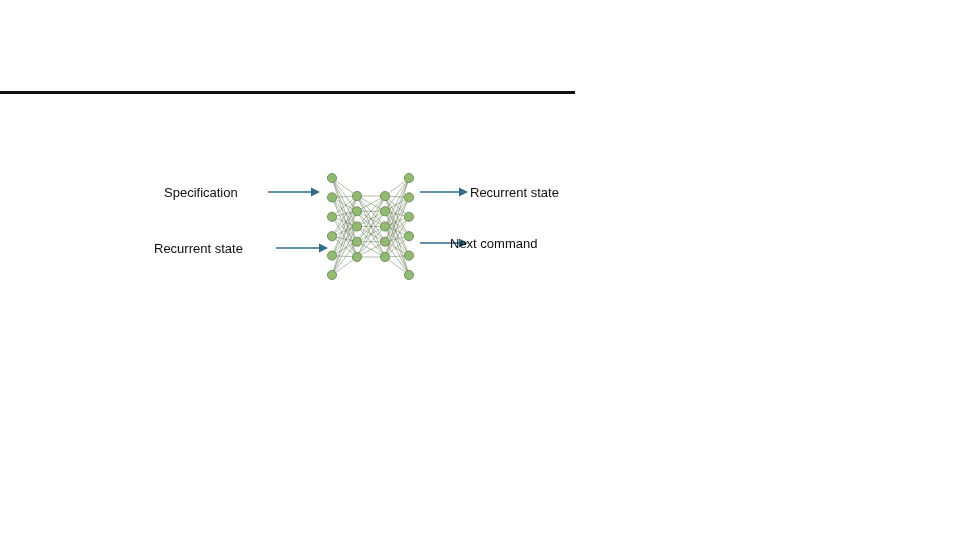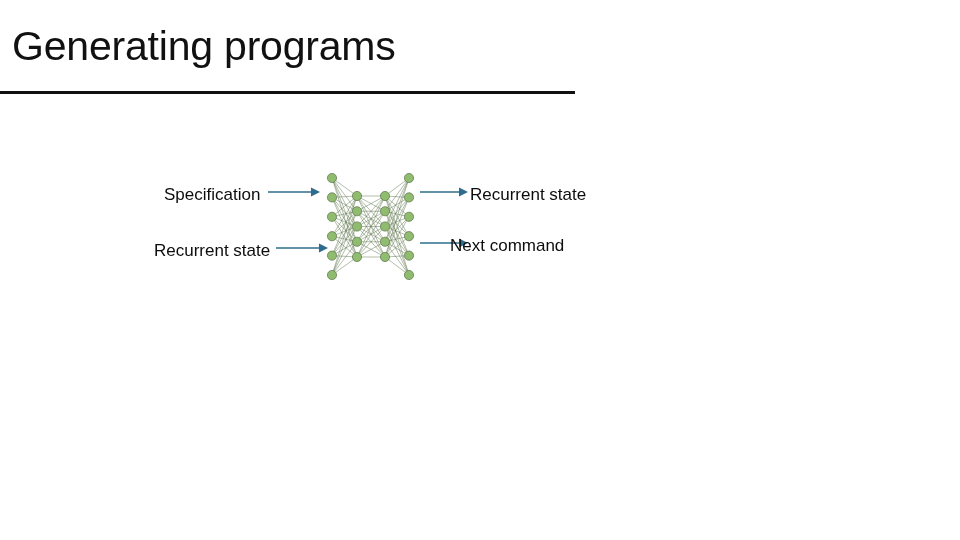--- a/index.html
+++ b/index.html
@@ -70,37 +70,36 @@
     overflow: visible;
   }
 
   #arrow-in-spec   { left: 268px; top: 180px; width: 52px; height: 24px; }
   #arrow-in-state  { left: 276px; top: 236px; width: 52px; height: 24px; }
   #arrow-out-state { left: 420px; top: 180px; width: 48px; height: 24px; }
   #arrow-out-cmd   { left: 420px; top: 231px; width: 48px; height: 24px; }
 
   .diagram-label {
     position: absolute;
-    font-size: 17px;
+    font-size: 13px;
     line-height: 1.2;
     color: #0d0d0d;
     white-space: nowrap;
   }
 
   #label-spec      { left: 164px; top: 185px; }
   #label-in-state  { left: 154px; top: 241px; }
   #label-out-state { left: 470px; top: 185px; }
   #label-out-cmd   { left: 450px; top: 236px; }
 </style>
 </head>
 <body>
 
 <div id="slide">
 
-  <div id="slide-title">Generating programs</div>
 
   <div id="title-rule"></div>
 
   <div id="diagram">
 
     <svg class="net-svg" id="network-graph" viewBox="0 0 130 130">
       <g id="net-edges">
           <line x1="22" y1="18" x2="47" y2="36" stroke="#5A7247" stroke-width="0.55" opacity="0.85"></line>
           <line x1="22" y1="18" x2="47" y2="51.25" stroke="#5A7247" stroke-width="0.55" opacity="0.85"></line>
           <line x1="22" y1="18" x2="47" y2="66.5" stroke="#5A7247" stroke-width="0.55" opacity="0.85"></line>

